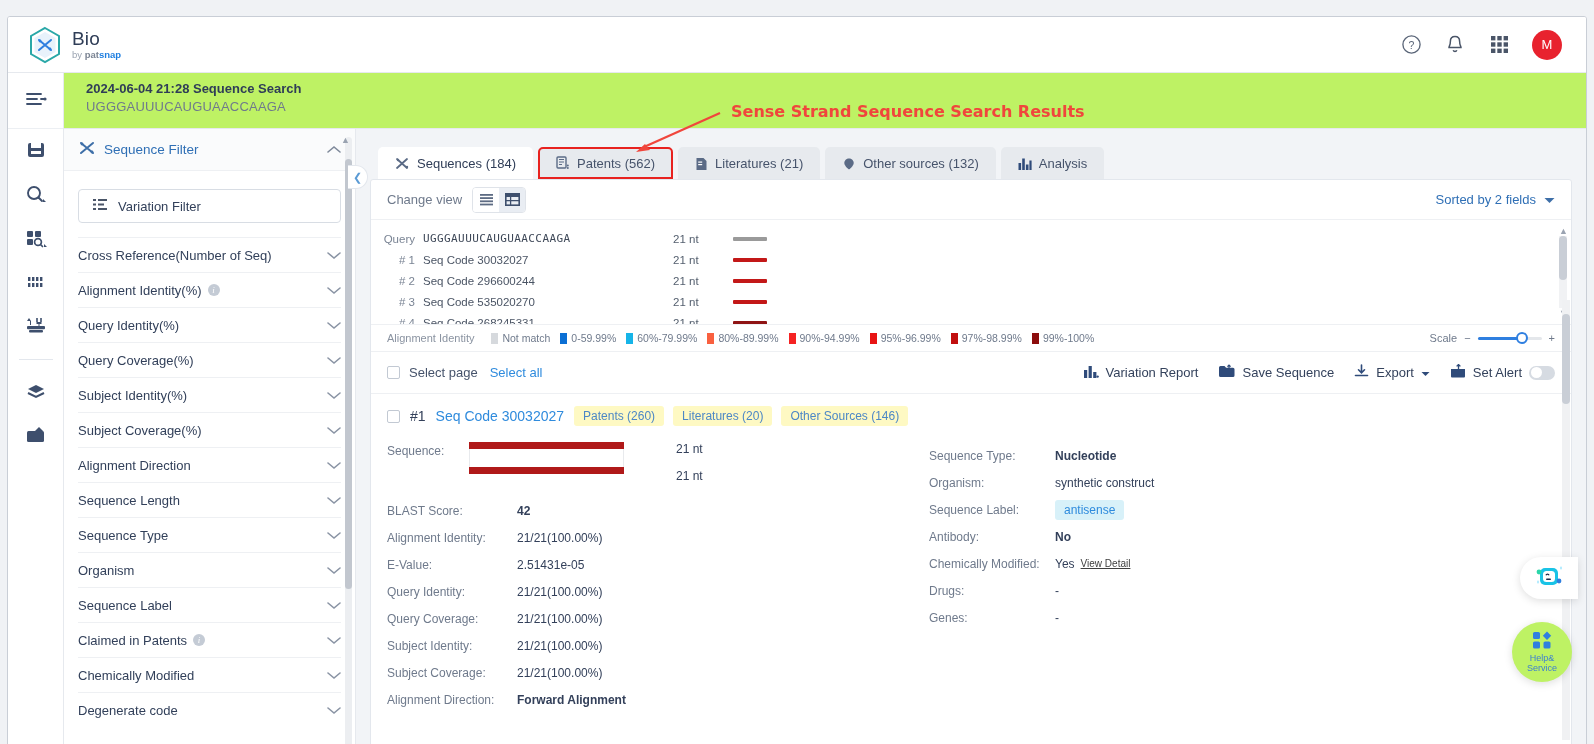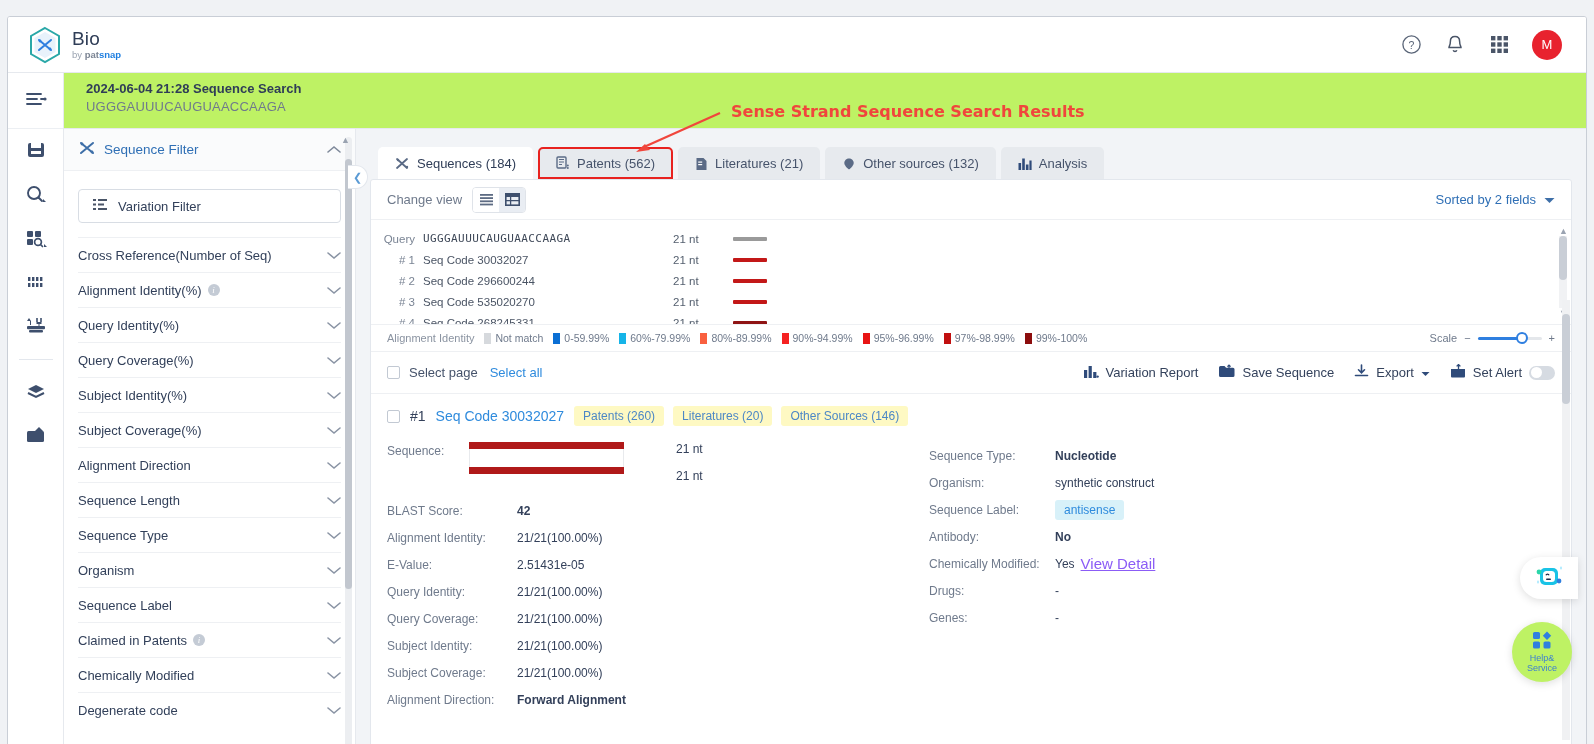--- a/index.html
+++ b/index.html
@@ -157,21 +157,21 @@
   .align-scroll { position:absolute; right:4px; top:6px; bottom:6px; width:8px; }
   .align-scroll .tr { position:absolute; top:10px; bottom:10px; left:0; width:8px; background:#f1f2f4;}
   .align-scroll .th { position:absolute; top:10px; left:0; width:8px; height:44px; background:#c9ced6; border-radius:4px;}
   .align-scroll .ca { position:absolute; left:0; color:#9aa3b1; font-size:9px; width:8px; text-align:center;}
 
   .legend {
     height:28px; display:flex; align-items:center; padding:0 16px;
     border-top:1px solid #eef0f3; border-bottom:1px solid #eef0f3;
     background:#fff; font-size:10.5px; color:#7a8494;
   }
-  .legend-title { margin-right:10px; color:#8a93a1; font-size:11px;}
+  .legend-title { margin-right:17px; color:#8a93a1; font-size:11px;}
   .legend-item { display:flex; align-items:center; gap:4px; margin-right:10px; color:#6f7a8c;}
   .legend-sw { width:7px; height:11px; display:inline-block; }
   .scale { margin-left:auto; display:flex; align-items:center; gap:7px; color:#6f7a8c; font-size:11px;}
   .slider { position:relative; width:64px; height:14px; display:flex; align-items:center;}
   .slider .rail2 { position:absolute; left:0; right:0; height:3px; background:#e4e7eb; border-radius:2px;}
   .slider .fill { position:absolute; left:0; width:44px; height:3px; background:#2f7fe0; border-radius:2px;}
   .slider .knob { position:absolute; left:38px; width:12px; height:12px; border-radius:50%; background:#fff; border:2px solid #2f7fe0; cursor:pointer;}
 
   
   .actionbar { height:42px; display:flex; align-items:center; padding:0 16px; border-bottom:1px solid #eef0f3;}
@@ -200,21 +200,21 @@
   .seqgap { height:18px; border-left:1px solid #e8eaed; border-right:1px solid #e8eaed; }
   .seqnts { margin-left:52px; }
   .seqnt { font-size:12px; color:#33405a; height:16px; }
   .seqnt.second { margin-top:11px; }
 
   .kv { display:flex; height:27px; align-items:center; }
   .kv .k { width:130px; color:#6f7a8c; font-size:12px; }
   .kv .v { color:#33405a; font-size:12px; }
   .kv .v.bold { font-weight:bold; }
   .chip { background:#d8f1f9; color:#2f8bdd; font-size:12px; padding:3px 9px; border-radius:3px; }
-  .link { color:#8b5cf6; font-size:15px; text-decoration:underline; cursor:pointer; margin-left:6px;}
+  .link { color:#404040; font-size:10px; text-decoration:underline; cursor:pointer; margin-left:6px;}
   .rkv .k { width:126px; }
 
   
   .anno { position:absolute; left:0; top:0; width:100%; height:100%; pointer-events:none; z-index:20;}
   .anno-text {
     position:absolute; left:723px; top:85px;
     color:#f0463c; font-size:16px; font-weight:bold;
     font-family:"DejaVu Sans", sans-serif;
   }
 

